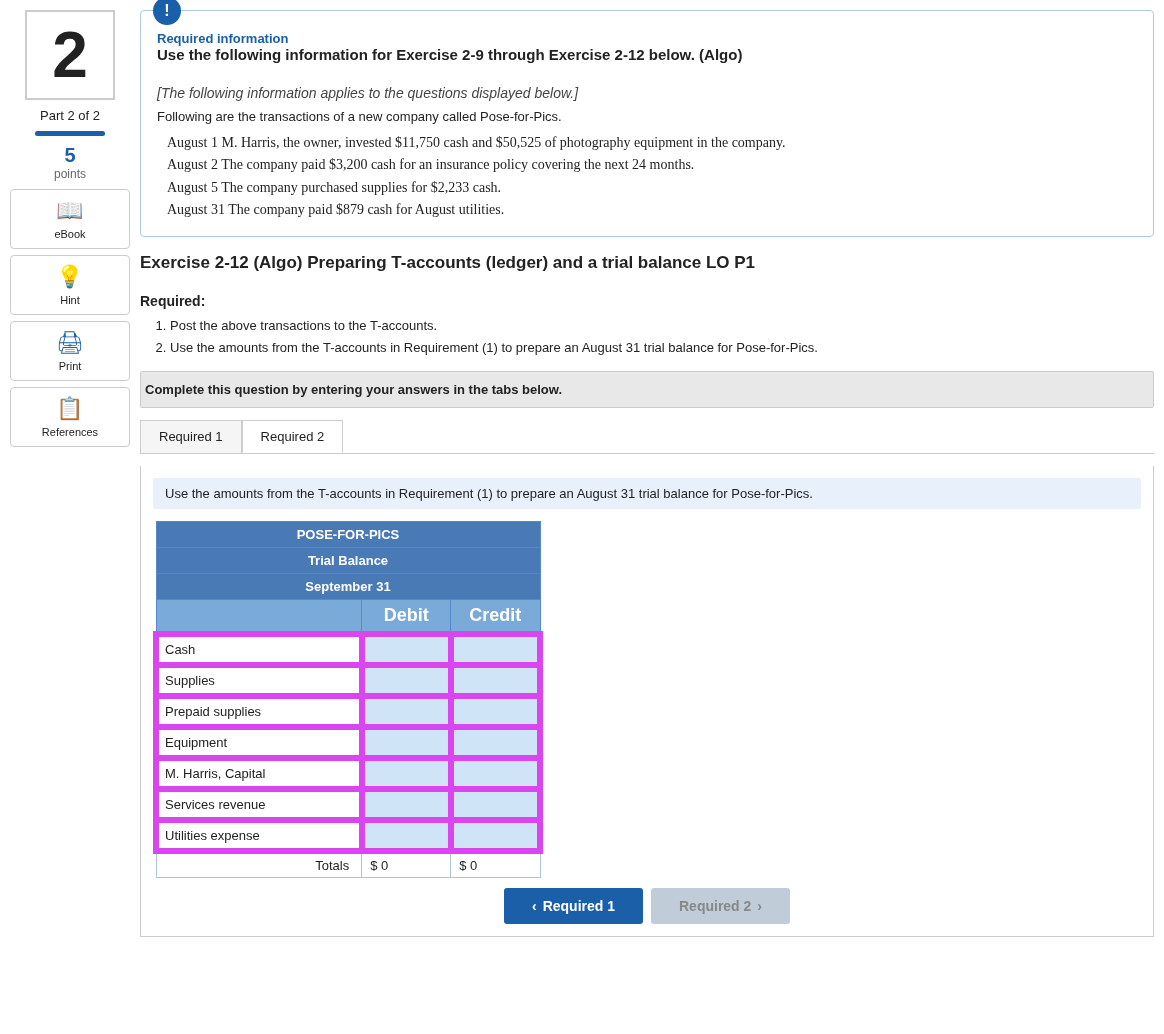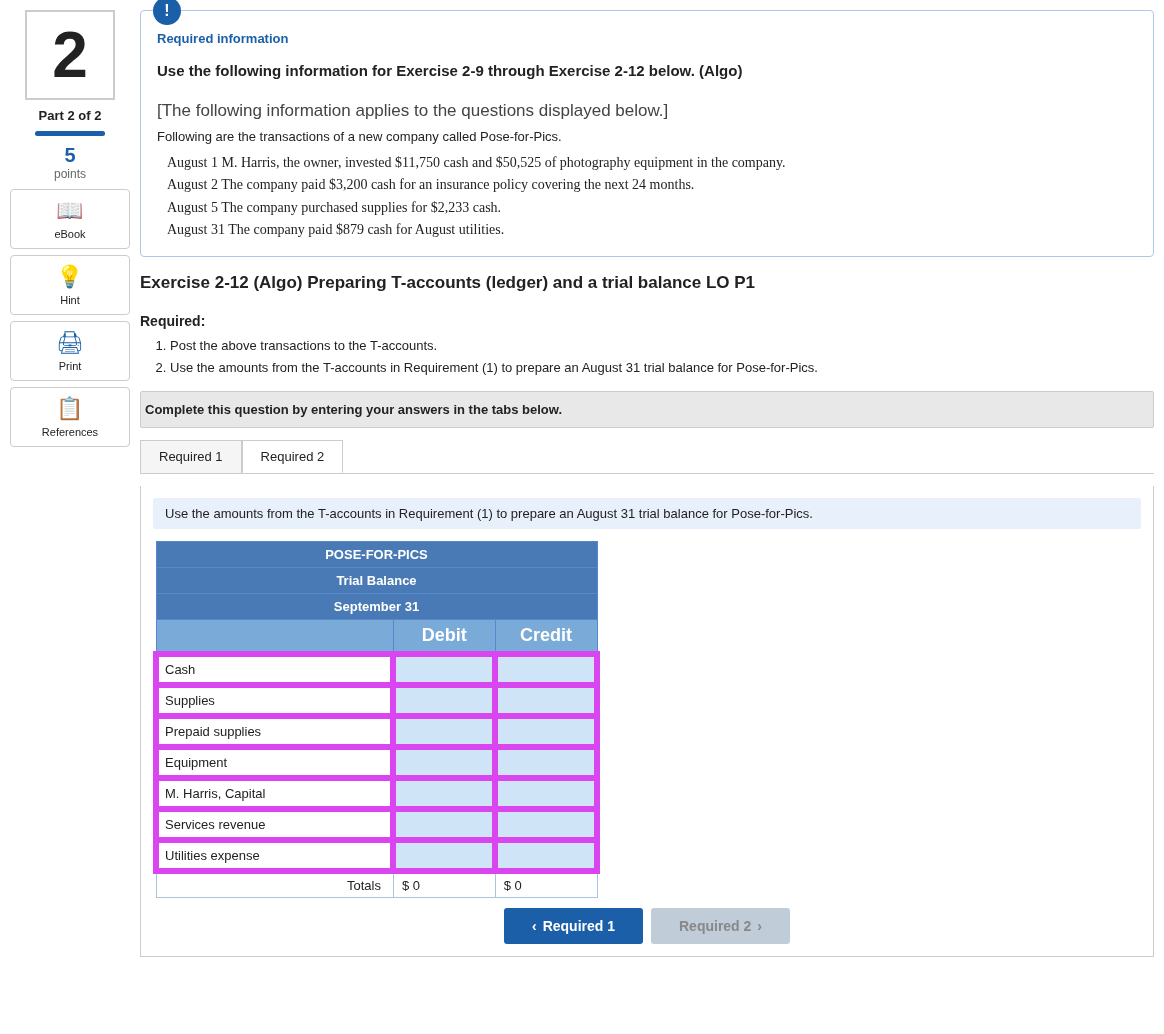--- a/index.html
+++ b/index.html
@@ -4,40 +4,40 @@
   <style>
     * { box-sizing: border-box; margin: 0; padding: 0; }
     body { font-family: Arial, sans-serif; font-size: 14px; background: #fff; color: #222; }
     
     .page-wrapper { display: flex; width: 1164px; min-height: 1034px; padding: 10px; gap: 10px; }
     
     
     .sidebar { width: 120px; flex-shrink: 0; display: flex; flex-direction: column; align-items: center; gap: 8px; }
     .step-number-box { border: 2px solid #ccc; width: 90px; height: 90px; display: flex; align-items: center; justify-content: center; font-size: 64px; font-weight: bold; color: #222; }
     .part-label { font-size: 13px; color: #1a5fa8; font-weight: bold; text-align: center; }
-    .part-label span { color: #222; font-weight: bold; }
+    .part-label span { color: #222; font-weight: normal; }
     .progress-bar-container { width: 70px; height: 5px; background: #ddd; border-radius: 3px; }
     .progress-bar-fill { height: 5px; background: #1a5fa8; border-radius: 3px; width: 100%; }
     .points-section { text-align: center; }
     .points-number { font-size: 20px; font-weight: bold; color: #1a5fa8; }
     .points-label { font-size: 12px; color: #666; }
     .sidebar-tools { display: flex; flex-direction: column; gap: 6px; width: 100%; }
     .sidebar-tool { display: flex; flex-direction: column; align-items: center; padding: 8px 4px; border: 1px solid #ccc; border-radius: 4px; cursor: pointer; background: #fff; gap: 4px; }
     .tool-icon { font-size: 22px; color: #1a5fa8; }
     .tool-label { font-size: 11px; color: #222; }
     
     
     .main-content { flex: 1; display: flex; flex-direction: column; gap: 12px; }
     
     
     .info-box { border: 1px solid #b0c8e8; border-radius: 4px; padding: 14px 16px; position: relative; background: #fff; }
     .info-box-exclaim { position: absolute; top: -14px; left: 12px; width: 28px; height: 28px; background: #1a5fa8; border-radius: 50%; display: flex; align-items: center; justify-content: center; color: #fff; font-weight: bold; font-size: 16px; }
-    .required-info-label { color: #1a5fa8; font-weight: bold; font-size: 13px; margin-bottom: 16px; margin-top: 6px; }
+    .required-info-label { color: #1a5fa8; font-weight: bold; font-size: 13px; margin-bottom: 0; margin-top: 6px; }
     .info-box-title { font-weight: bold; font-size: 15px; margin-bottom: 22px; }
-    .info-box-subtitle { color: #444; font-size: 17px; margin-bottom: 8px; }
+    .info-box-subtitle { font-style: italic; color: #444; font-size: 14px; margin-bottom: 8px; }
     .info-box-desc { font-size: 13px; margin-bottom: 8px; }
     .info-box-transactions { font-family: Liberation Serif, serif; font-size: 14px; line-height: 1.6; padding-left: 10px; }
     
     
     .exercise-title { font-size: 17px; font-weight: bold; margin-top: 4px; }
     
     
     .required-section { margin-top: 8px; }
     .required-label { font-weight: bold; font-size: 14px; margin-bottom: 6px; }
     .required-list { padding-left: 30px; font-size: 13px; line-height: 1.7; }
@@ -50,21 +50,21 @@
     .tab { padding: 8px 18px; border: 1px solid #ccc; border-bottom: none; cursor: pointer; font-size: 13px; background: #fff; }
     .tab.active { background: #fff; border-bottom: 1px solid #fff; font-weight: normal; z-index: 1; }
     .tab.inactive { background: #f5f5f5; }
     
     
     .tab-content { border: 1px solid #ccc; border-top: none; padding: 12px; background: #fff; }
     .tab-instruction { background: #e8f0fb; padding: 8px 12px; font-size: 13px; border-radius: 2px; margin-bottom: 12px; }
     
     
     .trial-table-wrapper { display: flex; justify-content: flex-start; }
-    .trial-table { border-collapse: collapse; width: 447px; }
+    .trial-table { border-collapse: collapse; width: 390px; }
     .trial-table .header-row td { background: #4a7ab5; color: #fff; text-align: center; padding: 5px 8px; font-size: 13px; font-weight: bold; border: 1px solid #5588cc; }
     .trial-table .col-header td { background: #7aaad8; color: #fff; text-align: center; padding: 5px 8px; font-size: 18px; font-weight: bold; border: 1px solid #5588cc; }
     .trial-table .data-row td { border: 6px solid #d946ef; padding: 4px 6px; font-size: 13px; vertical-align: middle; height: 27px; }
     .trial-table .data-row td.account-col { width: 210px; background: #fff; }
     .trial-table .data-row td.input-col { width: 90px; padding: 0; position: relative; }
     .trial-table .data-row td.input-col input { width: 100%; height: 25px; border: none; background: #d0e4f7; padding: 2px 6px; font-size: 13px; outline: none; }
     .trial-table .total-row td { border: 1px solid #aac4e0; padding: 4px 8px; font-size: 13px; background: #fff; }
     .trial-table .total-row td.total-label { text-align: right; font-weight: normal; padding-right: 12px; width: 210px; }
     .trial-table .total-row td.total-val { width: 90px; font-size: 13px; }
     

